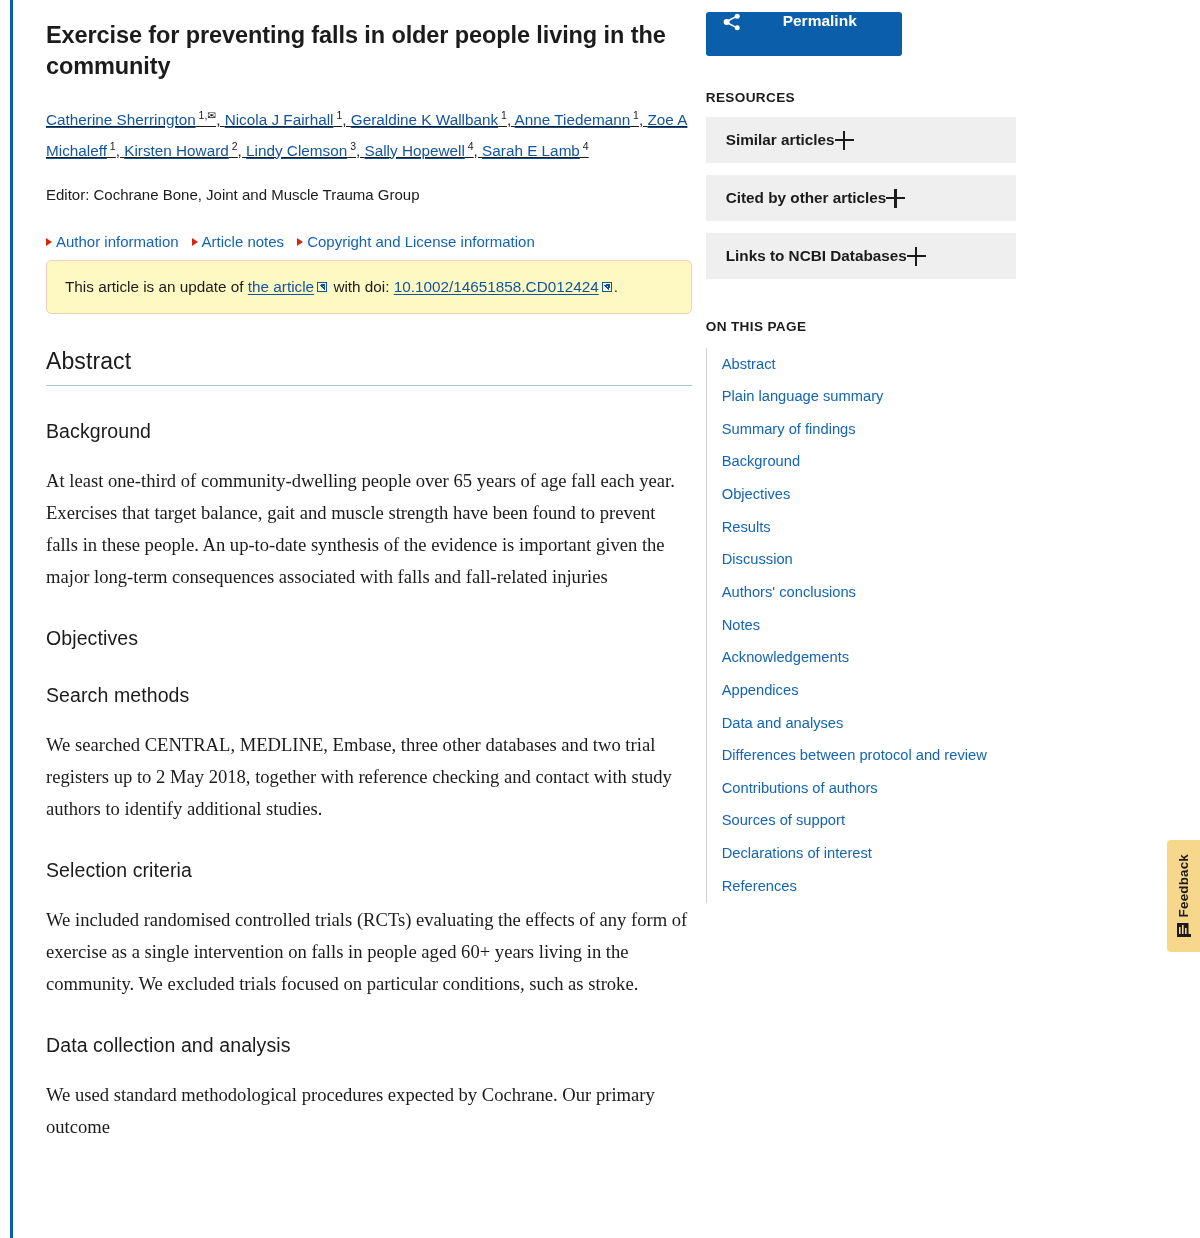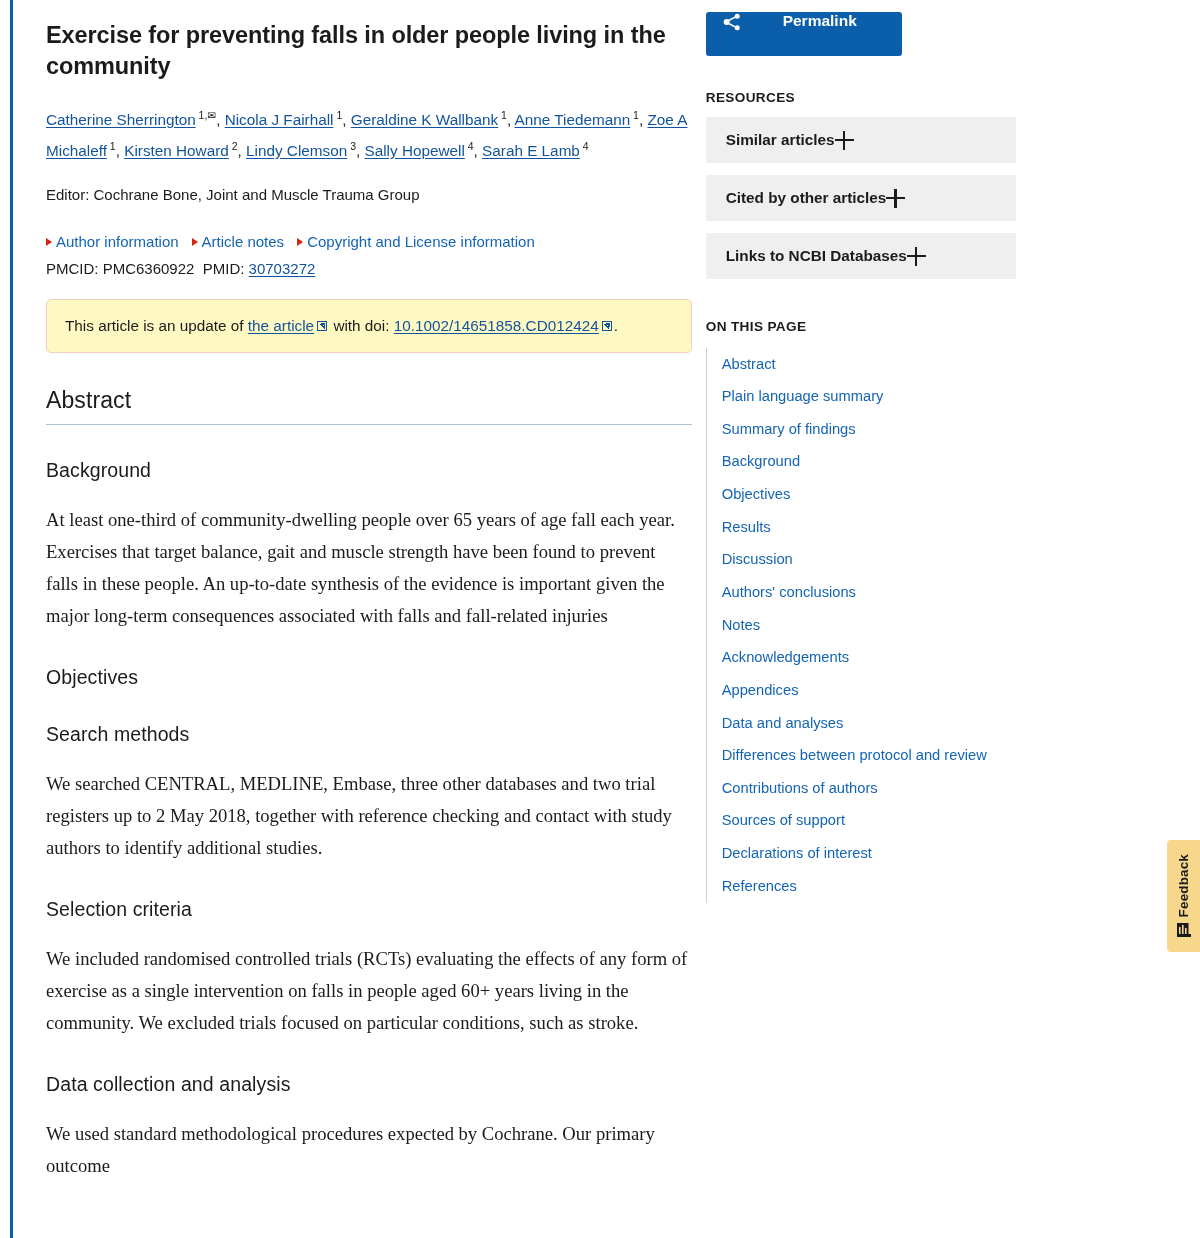--- a/index.html
+++ b/index.html
@@ -46,20 +46,21 @@
     letter-spacing: -0.1px;
     margin: 0 0 24px 0;
     color: #1b1b1b;
   }
 
   .authors {
     font-size: 15.3px;
     line-height: 2.0;
     color: #1b1b1b;
     margin: 0 0 20px 0;
+    text-decoration: underline;
   }
   .authors a {
     color: #12539e;
     text-decoration: underline;
     text-underline-offset: 2px;
   }
   .authors sup {
     font-size: 10.5px;
     vertical-align: super;
     line-height: 0;
@@ -299,26 +300,20 @@
   <div id="main-col">
 
     <h1 class="article-title">Exercise for preventing falls in older people living in the community</h1>
 
     <div class="authors"><a href="#">Catherine Sherrington</a><sup> 1,✉</sup><span class="sep">, </span><a href="#">Nicola J Fairhall</a><sup> 1</sup><span class="sep">, </span><a href="#">Geraldine K Wallbank</a><sup> 1</sup><span class="sep">, </span><a href="#">Anne Tiedemann</a><sup> 1</sup><span class="sep">, </span><a href="#">Zoe A Michaleff</a><sup> 1</sup><span class="sep">, </span><a href="#">Kirsten Howard</a><sup> 2</sup><span class="sep">, </span><a href="#">Lindy Clemson</a><sup> 3</sup><span class="sep">, </span><a href="#">Sally Hopewell</a><sup> 4</sup><span class="sep">, </span><a href="#">Sarah E Lamb</a><sup> 4</sup></div>
 
     <div class="editor-line">Editor: Cochrane Bone, Joint and Muscle Trauma Group</div>
 
     <div class="meta-links"><a href="#"><span class="tri"></span><span>Author information</span></a><a href="#"><span class="tri"></span><span>Article notes</span></a><a href="#"><span class="tri"></span><span>Copyright and License information</span></a></div>
 
-    <div class="ids">
-      <span>PMCID:</span>
-      <span>PMC6360922</span>&nbsp;
-      <span>PMID:</span>
-      <a href="#">30703272</a>
-    </div>
 
     <div class="update-box">
       <span>This article is an update of </span><a href="#">the article</a><span class="ext-icon"><i></i><b></b></span><span> with doi: </span><a href="#">10.1002/14651858.CD012424</a><span class="ext-icon"><i></i><b></b></span><span>.</span>
     </div>
 
     <h2 class="sec-title">Abstract</h2>
 
     <div id="abstract-sections">
         <h3 class="sub-title">Background</h3>
         <p class="body-text">At least one-third of community-dwelling people over 65 years of age fall each year. Exercises that target balance, gait and muscle strength have been found to prevent falls in these people. An up-to-date synthesis of the evidence is important given the major long-term consequences associated with falls and fall-related injuries</p>

